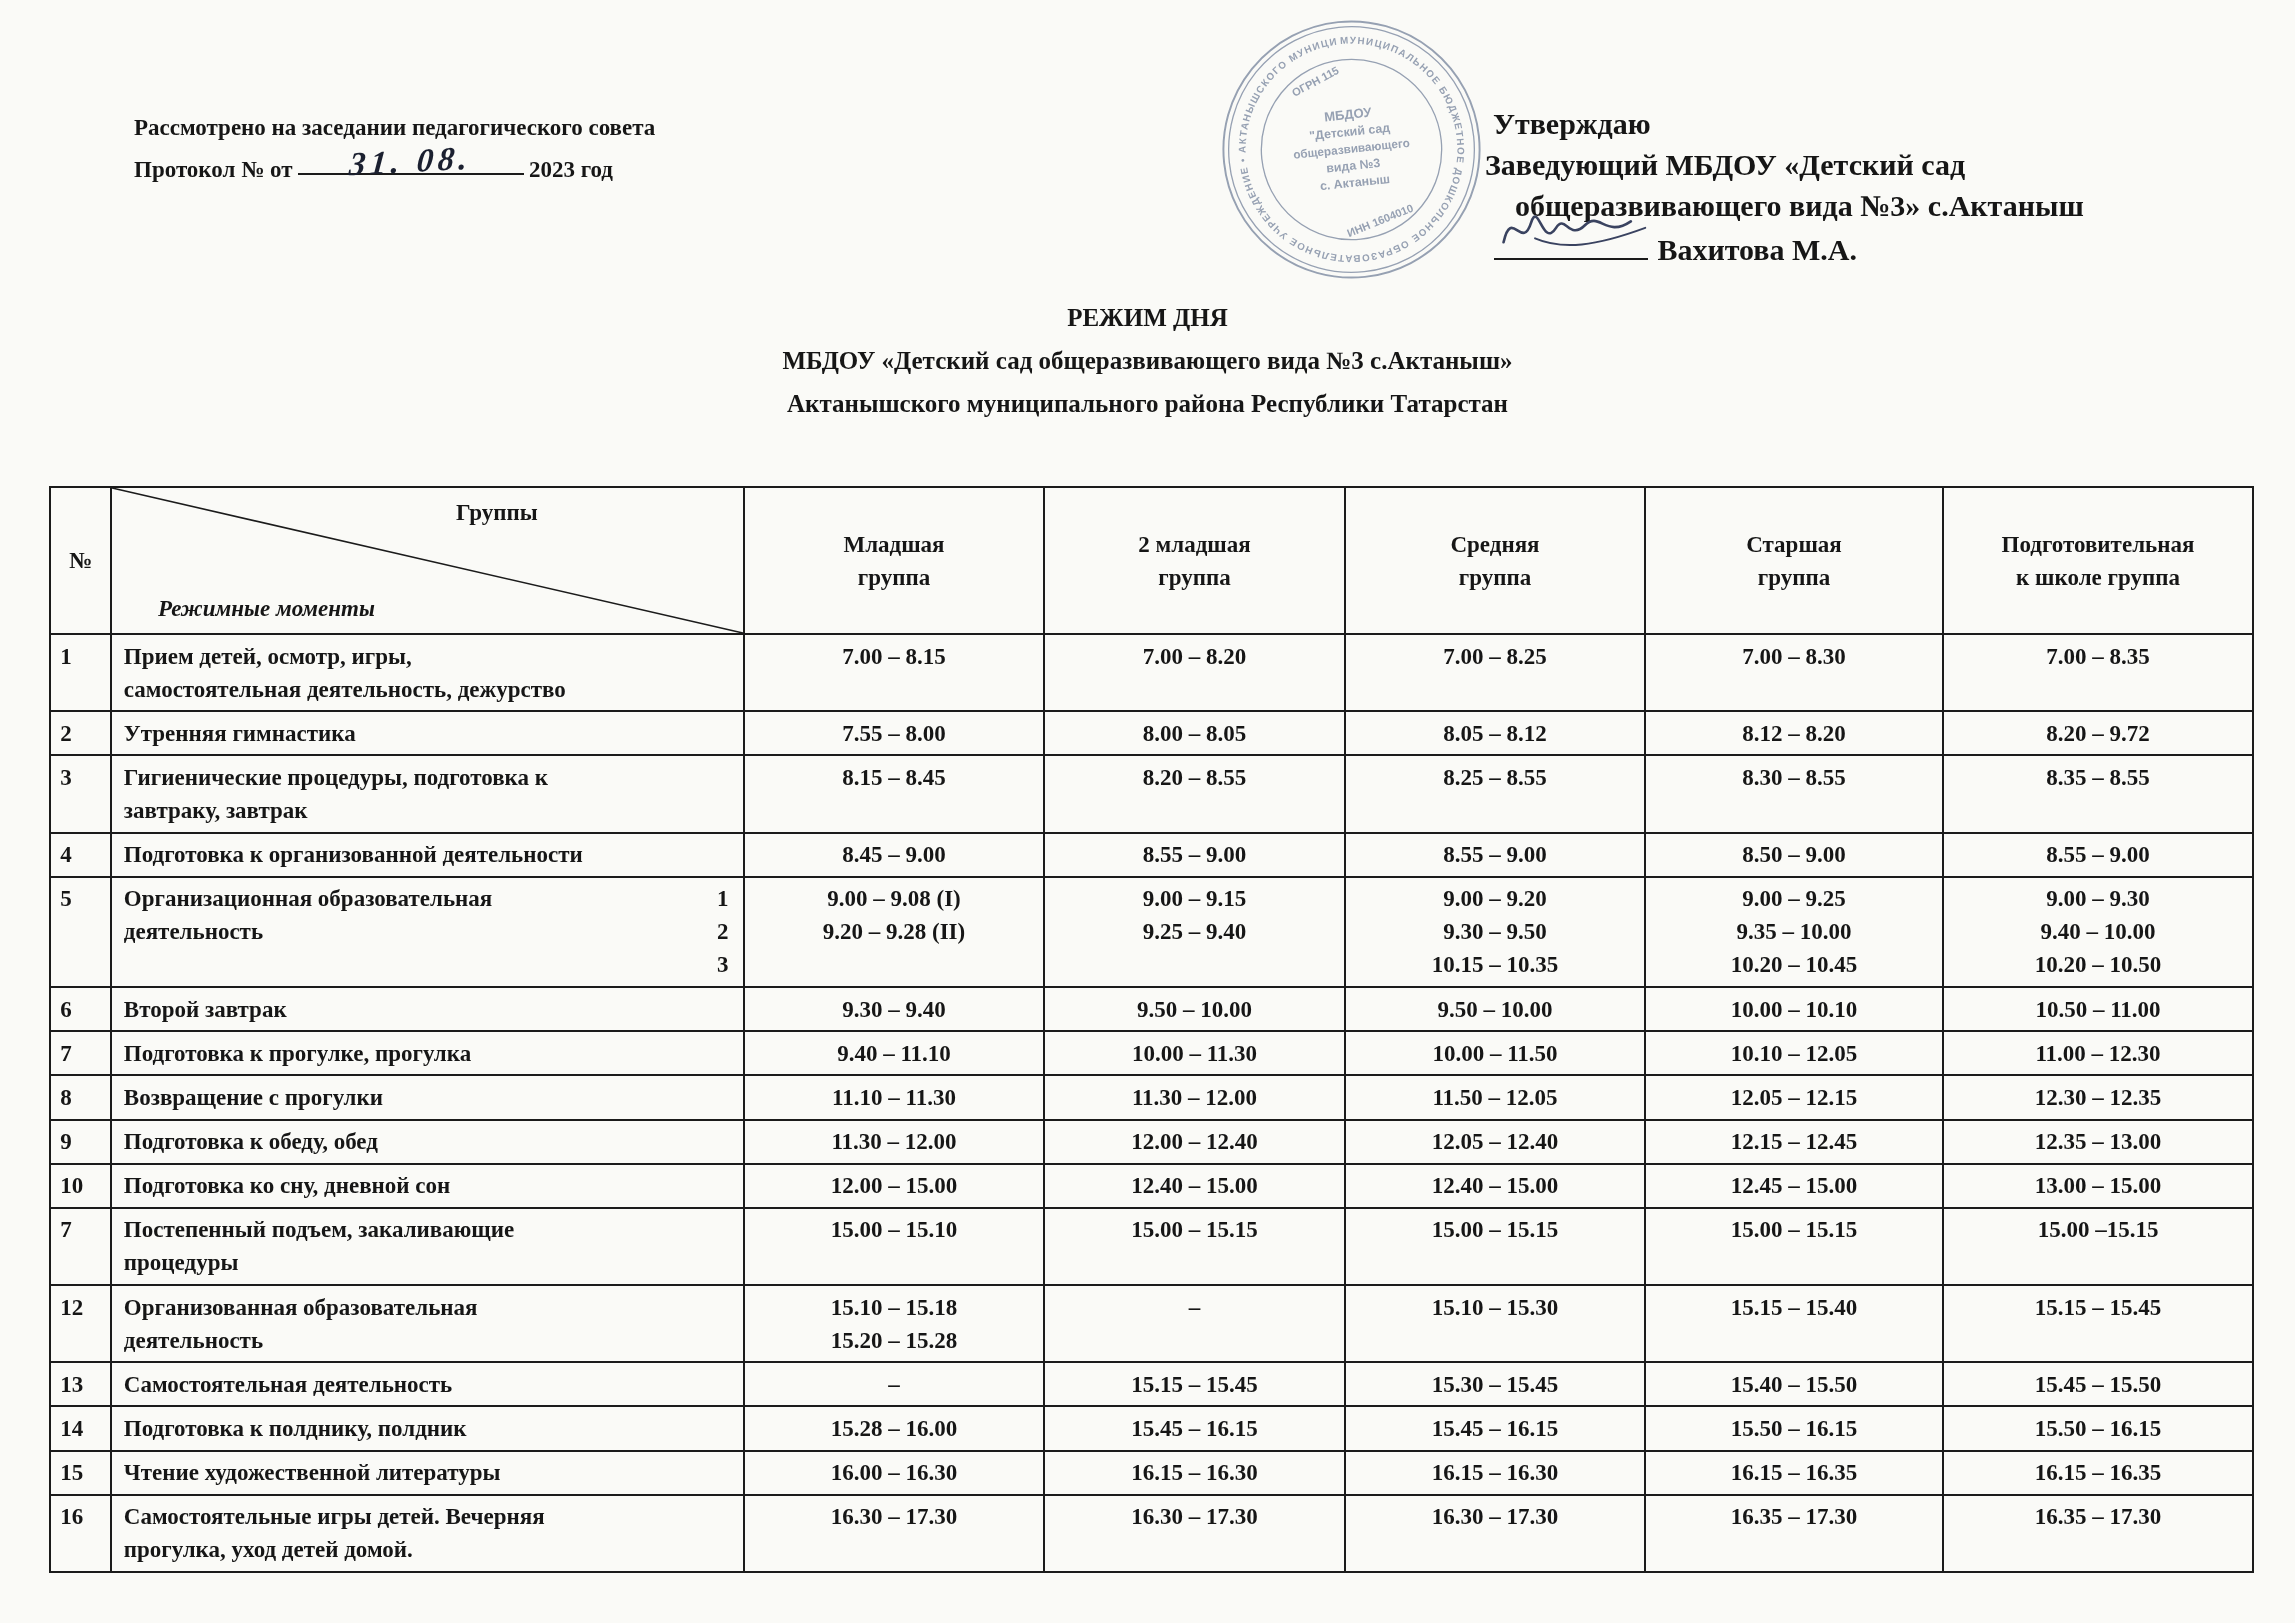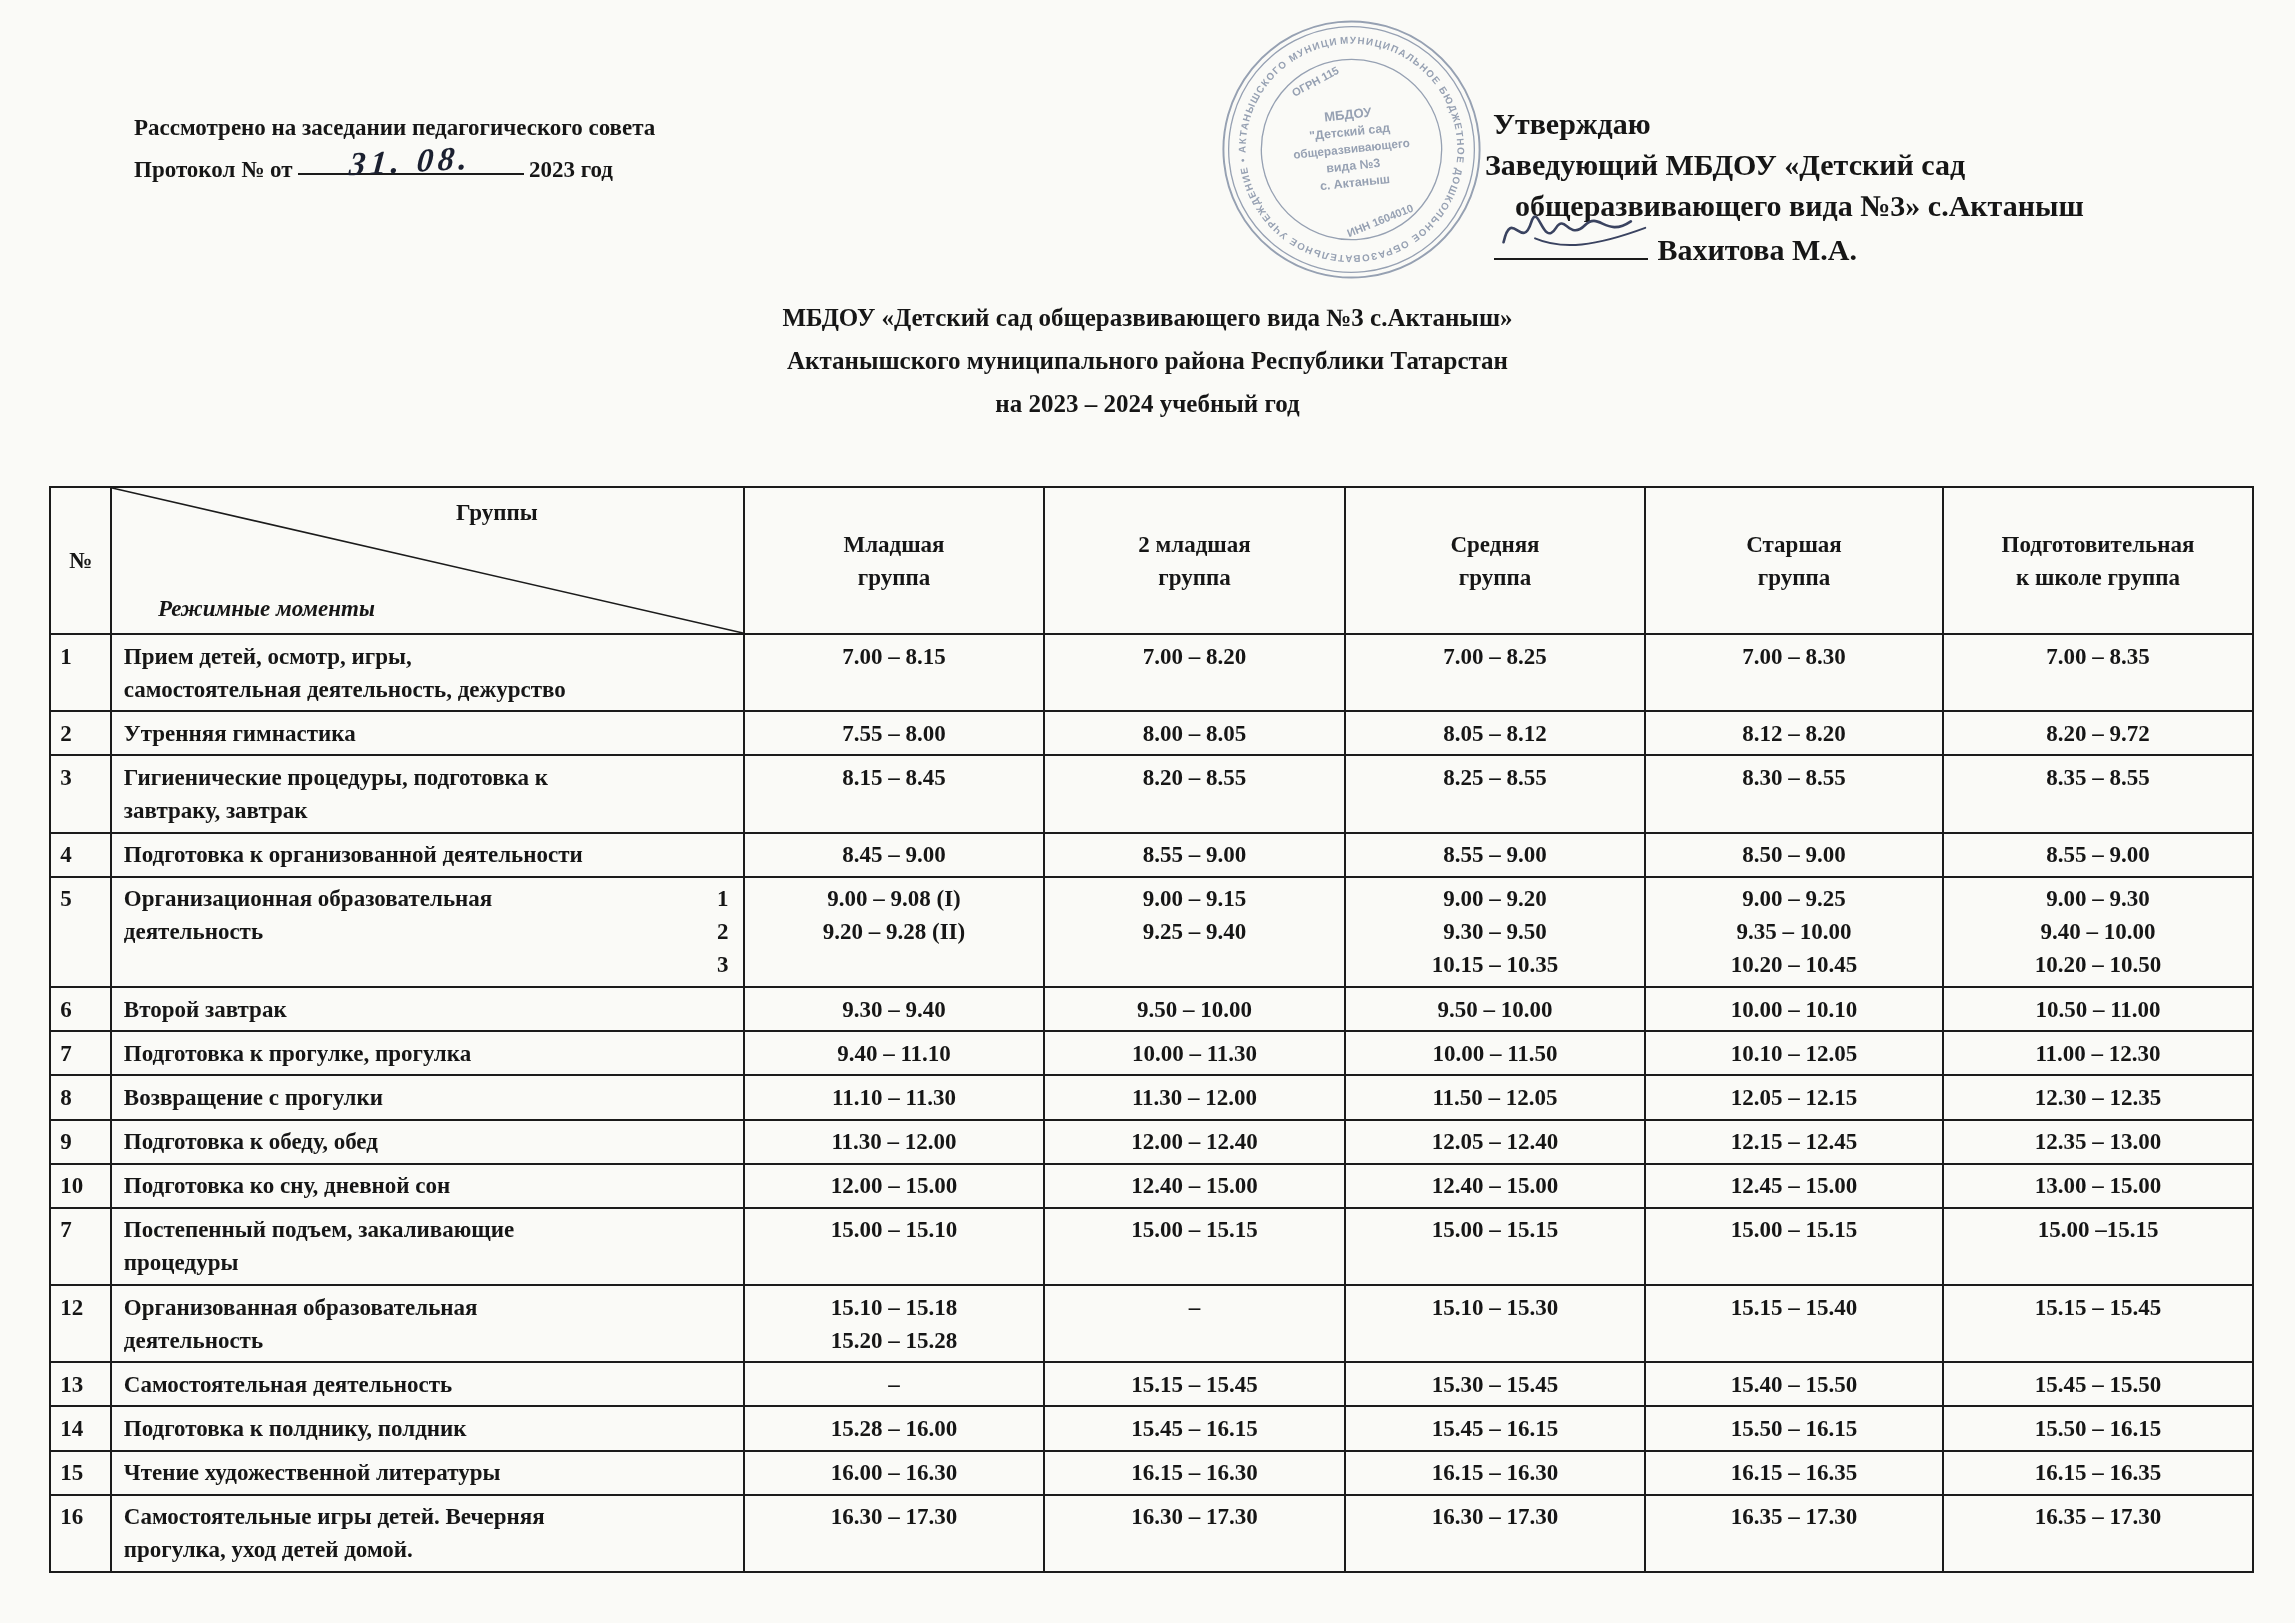--- a/index.html
+++ b/index.html
@@ -128,23 +128,23 @@
     <div class="sig-row">
       <svg class="signature-svg" viewBox="0 0 250 105">
         <path d="M 10 72 C 22 18, 38 86, 52 42 C 63 8, 70 82, 90 50 C 104 28, 110 70, 134 46 C 156 24, 166 66, 204 40" fill="none" stroke="#3a4360" stroke-width="4" stroke-linecap="round"></path>
         <path d="M 58 66 C 100 84, 150 78, 226 50" fill="none" stroke="#3a4360" stroke-width="3" stroke-linecap="round"></path>
       </svg>
       <span class="sig-line"></span><span>Вахитова М.А.</span>
     </div>
   </div>
 
   <div class="title-block">
+    <div>РЕЖИМ ДНЯ</div>
     <div>МБДОУ «Детский сад общеразвивающего вида №3 с.Актаныш»</div>
     <div>Актанышского муниципального района Республики Татарстан</div>
-    <div>на 2023 – 2024 учебный год</div>
   </div>
 
   <div class="schedule-wrap">
     <table class="schedule">
       <colgroup>
         <col style="width:61px">
           <col style="width:633px">
           <col style="width:300px">
         <col style="width:301px">
           <col style="width:300px">

